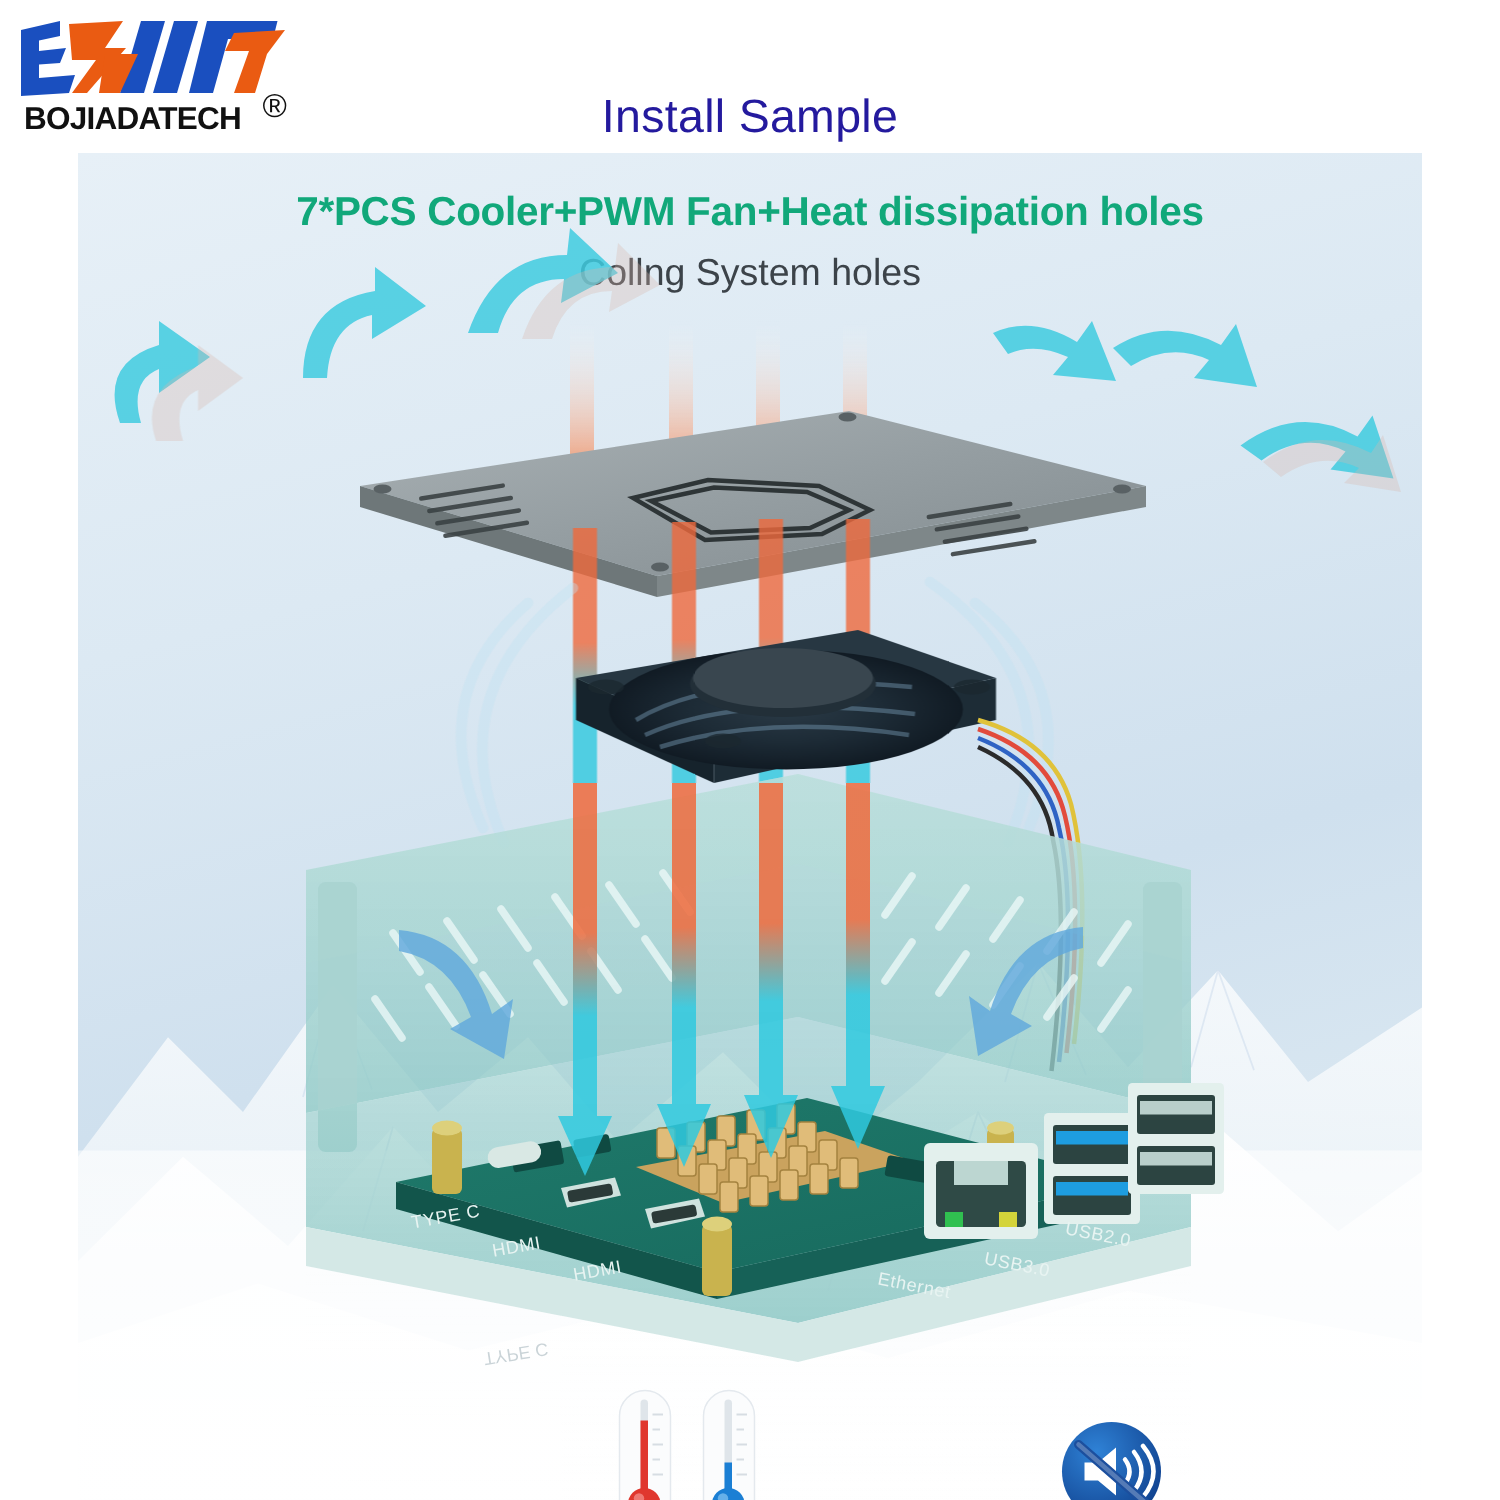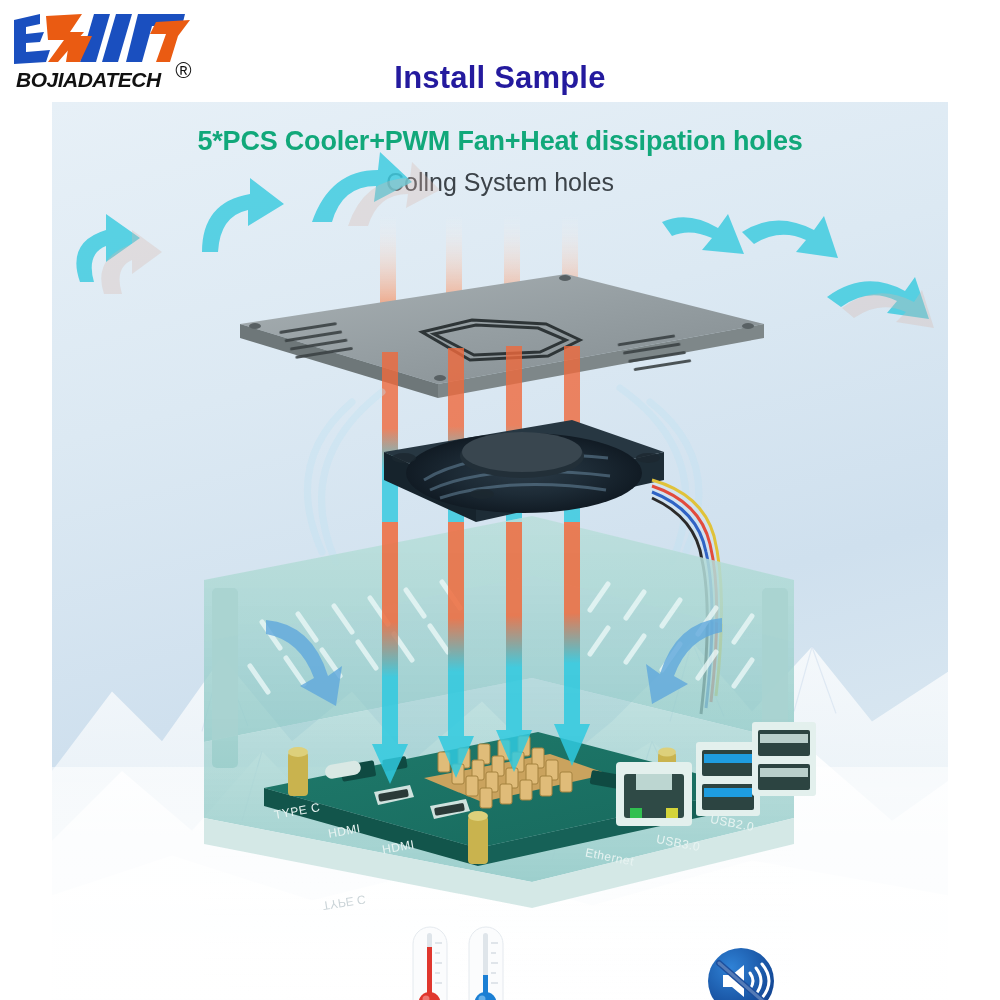--- a/index.html
+++ b/index.html
@@ -2,28 +2,28 @@
 <html><head>
 <meta charset="utf-8">
 <style>
   html,body{margin:0;padding:0;background:#fff;}
   body{width:1000px;height:1000px;position:relative;overflow:hidden;
        font-family:"Liberation Sans","DejaVu Sans",sans-serif;}
 
   #page{position:absolute;inset:0;background:#ffffff;}
 
   
-  #logo{position:absolute;left:10px;top:12px;width:190px;height:82px;font-style:italic;}
+  #logo{position:absolute;left:10px;top:12px;width:190px;height:82px;}
   #logo svg{display:block;}
   #logo-word{position:absolute;left:6px;top:56px;font-weight:bold;font-size:21px;
              letter-spacing:-.5px;color:#111;white-space:nowrap;}
   #logo-reg{position:absolute;left:165px;top:46px;font-size:22px;color:#111;}
 
   #install-title{position:absolute;left:0;right:0;top:60px;text-align:center;
-      font-size:31px;font-weight:bold;color:#241a9e;letter-spacing:.2px;}
+      font-size:31px;font-weight:normal;color:#241a9e;letter-spacing:.2px;}
 
   
   #scene{position:absolute;left:52px;top:102px;width:896px;height:898px;overflow:hidden;
       background:linear-gradient(165deg,#e7f0f7 0%,#dce9f3 30%,#cfe0ee 58%,#d9e7f1 78%,#eef4f9 100%);}
 
   
   .mtn{position:absolute;bottom:0;left:0;width:100%;height:62%;}
   #ground{position:absolute;left:0;right:0;bottom:0;height:26%;
       background:linear-gradient(180deg,rgba(255,255,255,.55),rgba(255,255,255,.95));}
 
@@ -82,21 +82,21 @@
       <path d="M0 330 L60 250 L110 300 L170 215 L240 300 L300 250 L360 320 L430 260 L500 330 L560 280 L640 200 L700 270 L760 205 L820 280 L896 230 L896 560 L0 560 Z" fill="url(#snowg2)"></path>
       <path d="M0 400 L70 330 L140 390 L210 310 L290 395 L360 345 L440 410 L520 350 L600 300 L680 370 L760 310 L840 380 L896 340 L896 560 L0 560 Z" fill="url(#snowg)"></path>
       <g stroke="#cddced" stroke-width="1.2" fill="none" opacity=".55">
         <path d="M170 215 L150 290 M170 215 L196 285 M640 200 L618 280 M640 200 L672 275 M760 205 L742 270 M760 205 L784 272"></path>
         <path d="M210 310 L190 380 M520 350 L500 420 M600 300 L578 370 M600 300 L630 365"></path>
       </g>
       <path d="M0 455 L120 415 L260 460 L400 425 L540 465 L700 420 L896 455 L896 560 L0 560 Z" fill="#ffffff" opacity=".8"></path>
     </svg>
     <div id="ground"></div>
 
-    <div id="head-green">5*PCS Cooler+PWM Fan+Heat dissipation holes</div>
+    <div id="head-green">7*PCS Cooler+PWM Fan+Heat dissipation holes</div>
     <div id="head-sub">Collng System holes</div>
 
     <svg id="stack" viewBox="0 0 896 898">
       <defs>
         <linearGradient id="flowdown" x1="0" y1="0" x2="0" y2="1">
           <stop offset="0" stop-color="#ef6a3c"></stop>
           <stop offset="45%" stop-color="#ef6a3c"></stop>
           <stop offset="70%" stop-color="#2fc9df"></stop>
           <stop offset="100%" stop-color="#2fc9df"></stop>
         </linearGradient>

